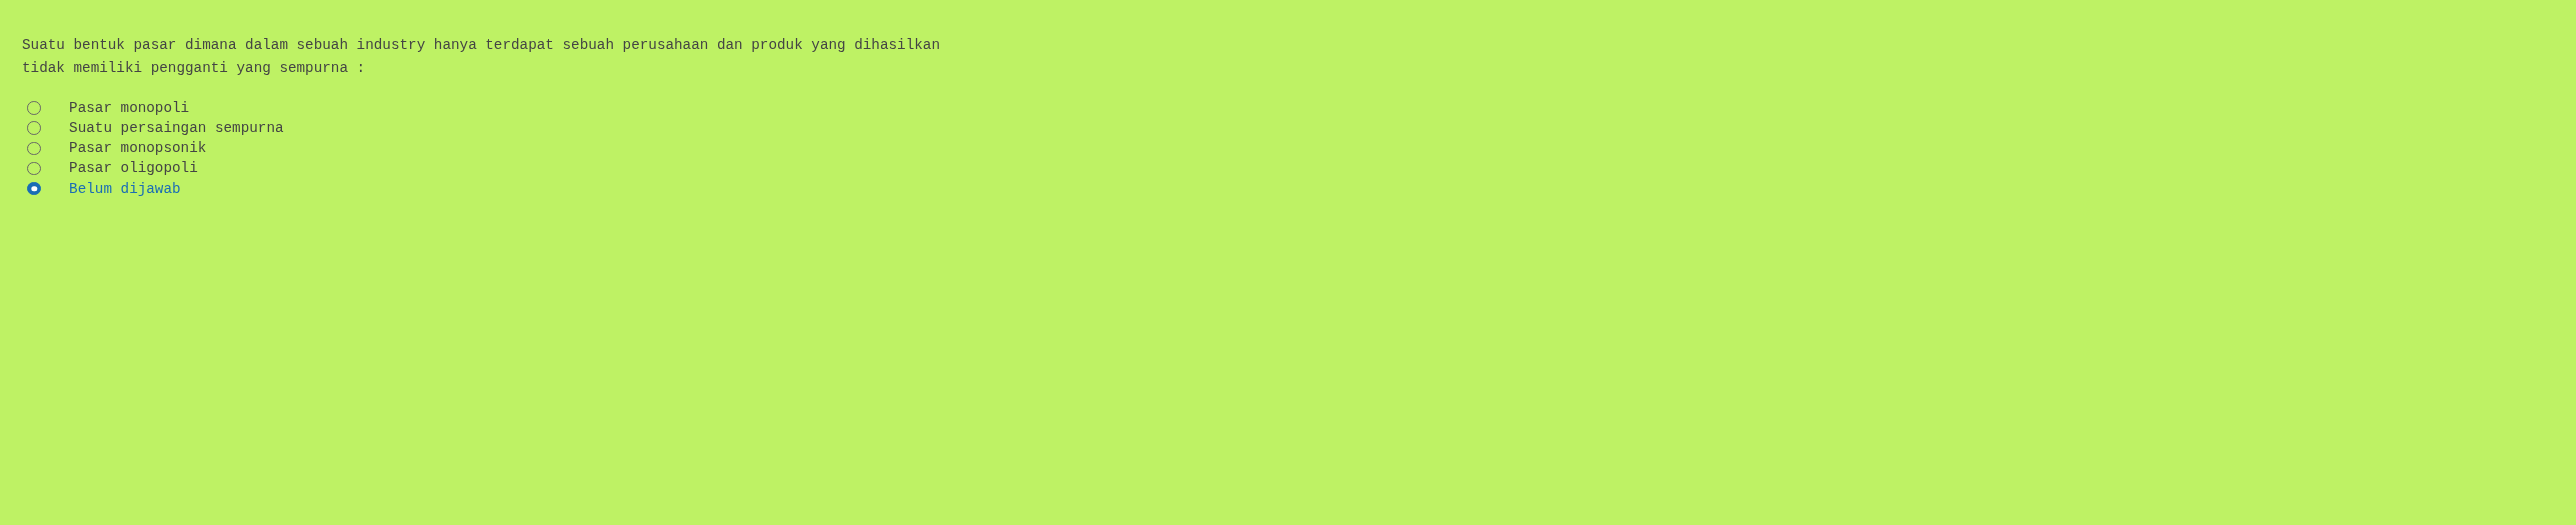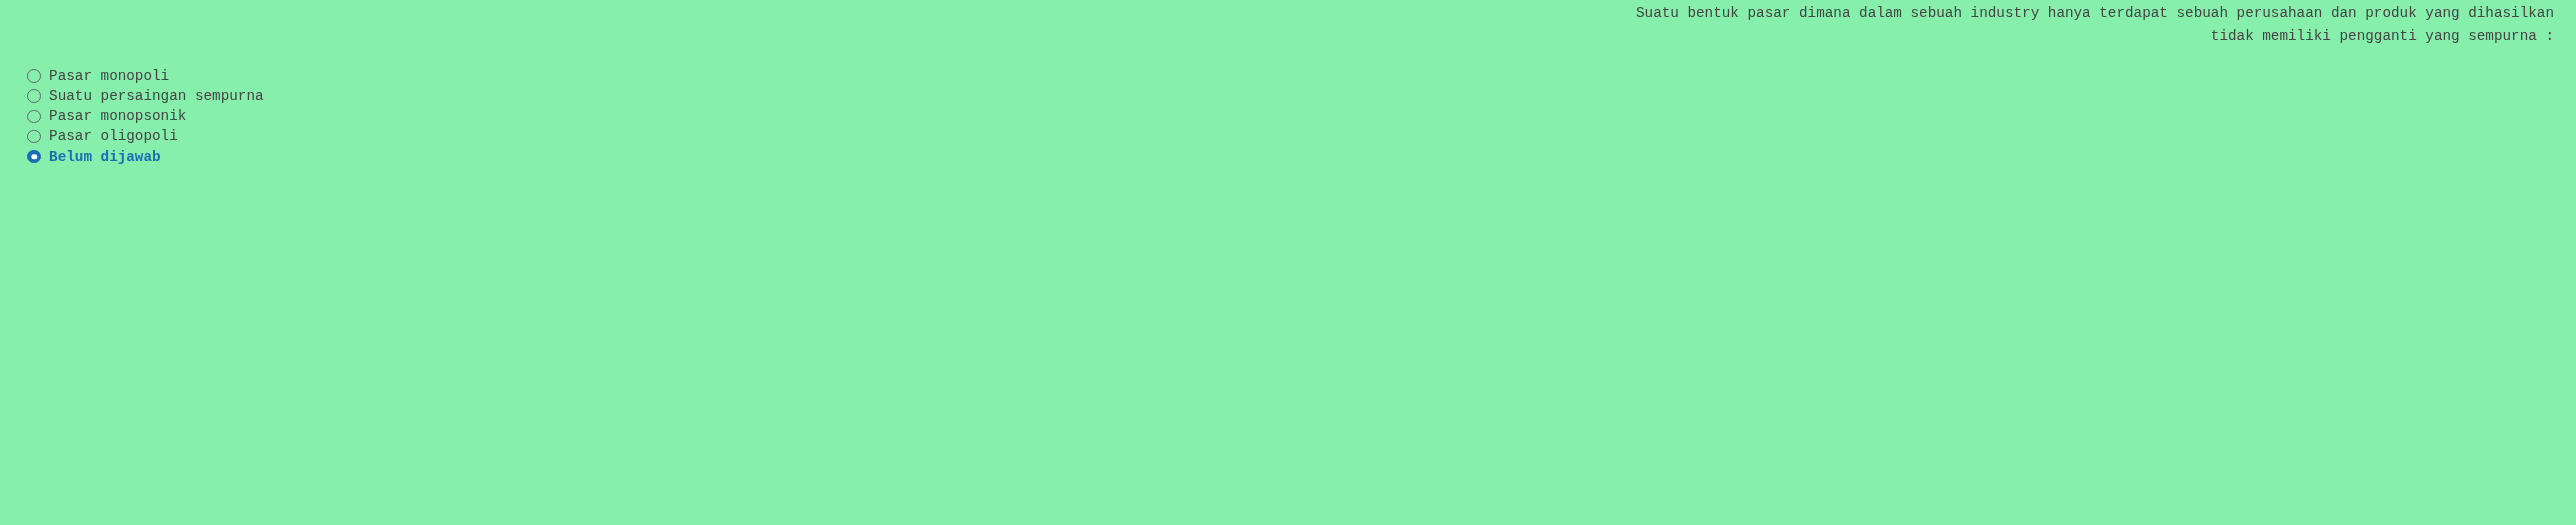--- a/index.html
+++ b/index.html
@@ -13,25 +13,24 @@
       font-family: 'Courier New', Courier, monospace;
       font-size: 15px;
       color: #333;
       min-height: 100vh;
       display: flex;
       align-items: flex-start;
       justify-content: flex-start;
     }
 
     .page-container {
-      background-color: #86efac;
+      background-color: #bef264;
       width: 100%;
       min-height: 526px;
-      padding: 2px 22px 22px 22px;
-      text-align: right;
+      padding: 34px 22px 22px 22px;
     }
 
     .question-text {
       line-height: 1.6;
       color: #444;
       font-size: 14.3px;
       margin-bottom: 20.4px;
       font-family: 'Courier New', Courier, monospace;
     }
 
@@ -75,25 +74,26 @@
       left: 50%;
       transform: translate(-50%, -50%);
       width: 5.4px;
       height: 5.4px;
       border-radius: 50%;
       background: white;
     }
 
     .option-label {
       color: #444;
+      margin-left: 20px;
     }
 
     .option-label.selected-label {
       color: #1a6db5;
-      font-weight: bold;
+      font-weight: normal;
     }
   </style>
 </head>
 <body>
 
 <div class="page-container">
   <div class="question-text">
     <span>Suatu bentuk pasar dimana dalam sebuah industry hanya terdapat sebuah perusahaan dan produk yang dihasilkan</span><br>
     <span>tidak memiliki pengganti yang sempurna :</span>
   </div>

